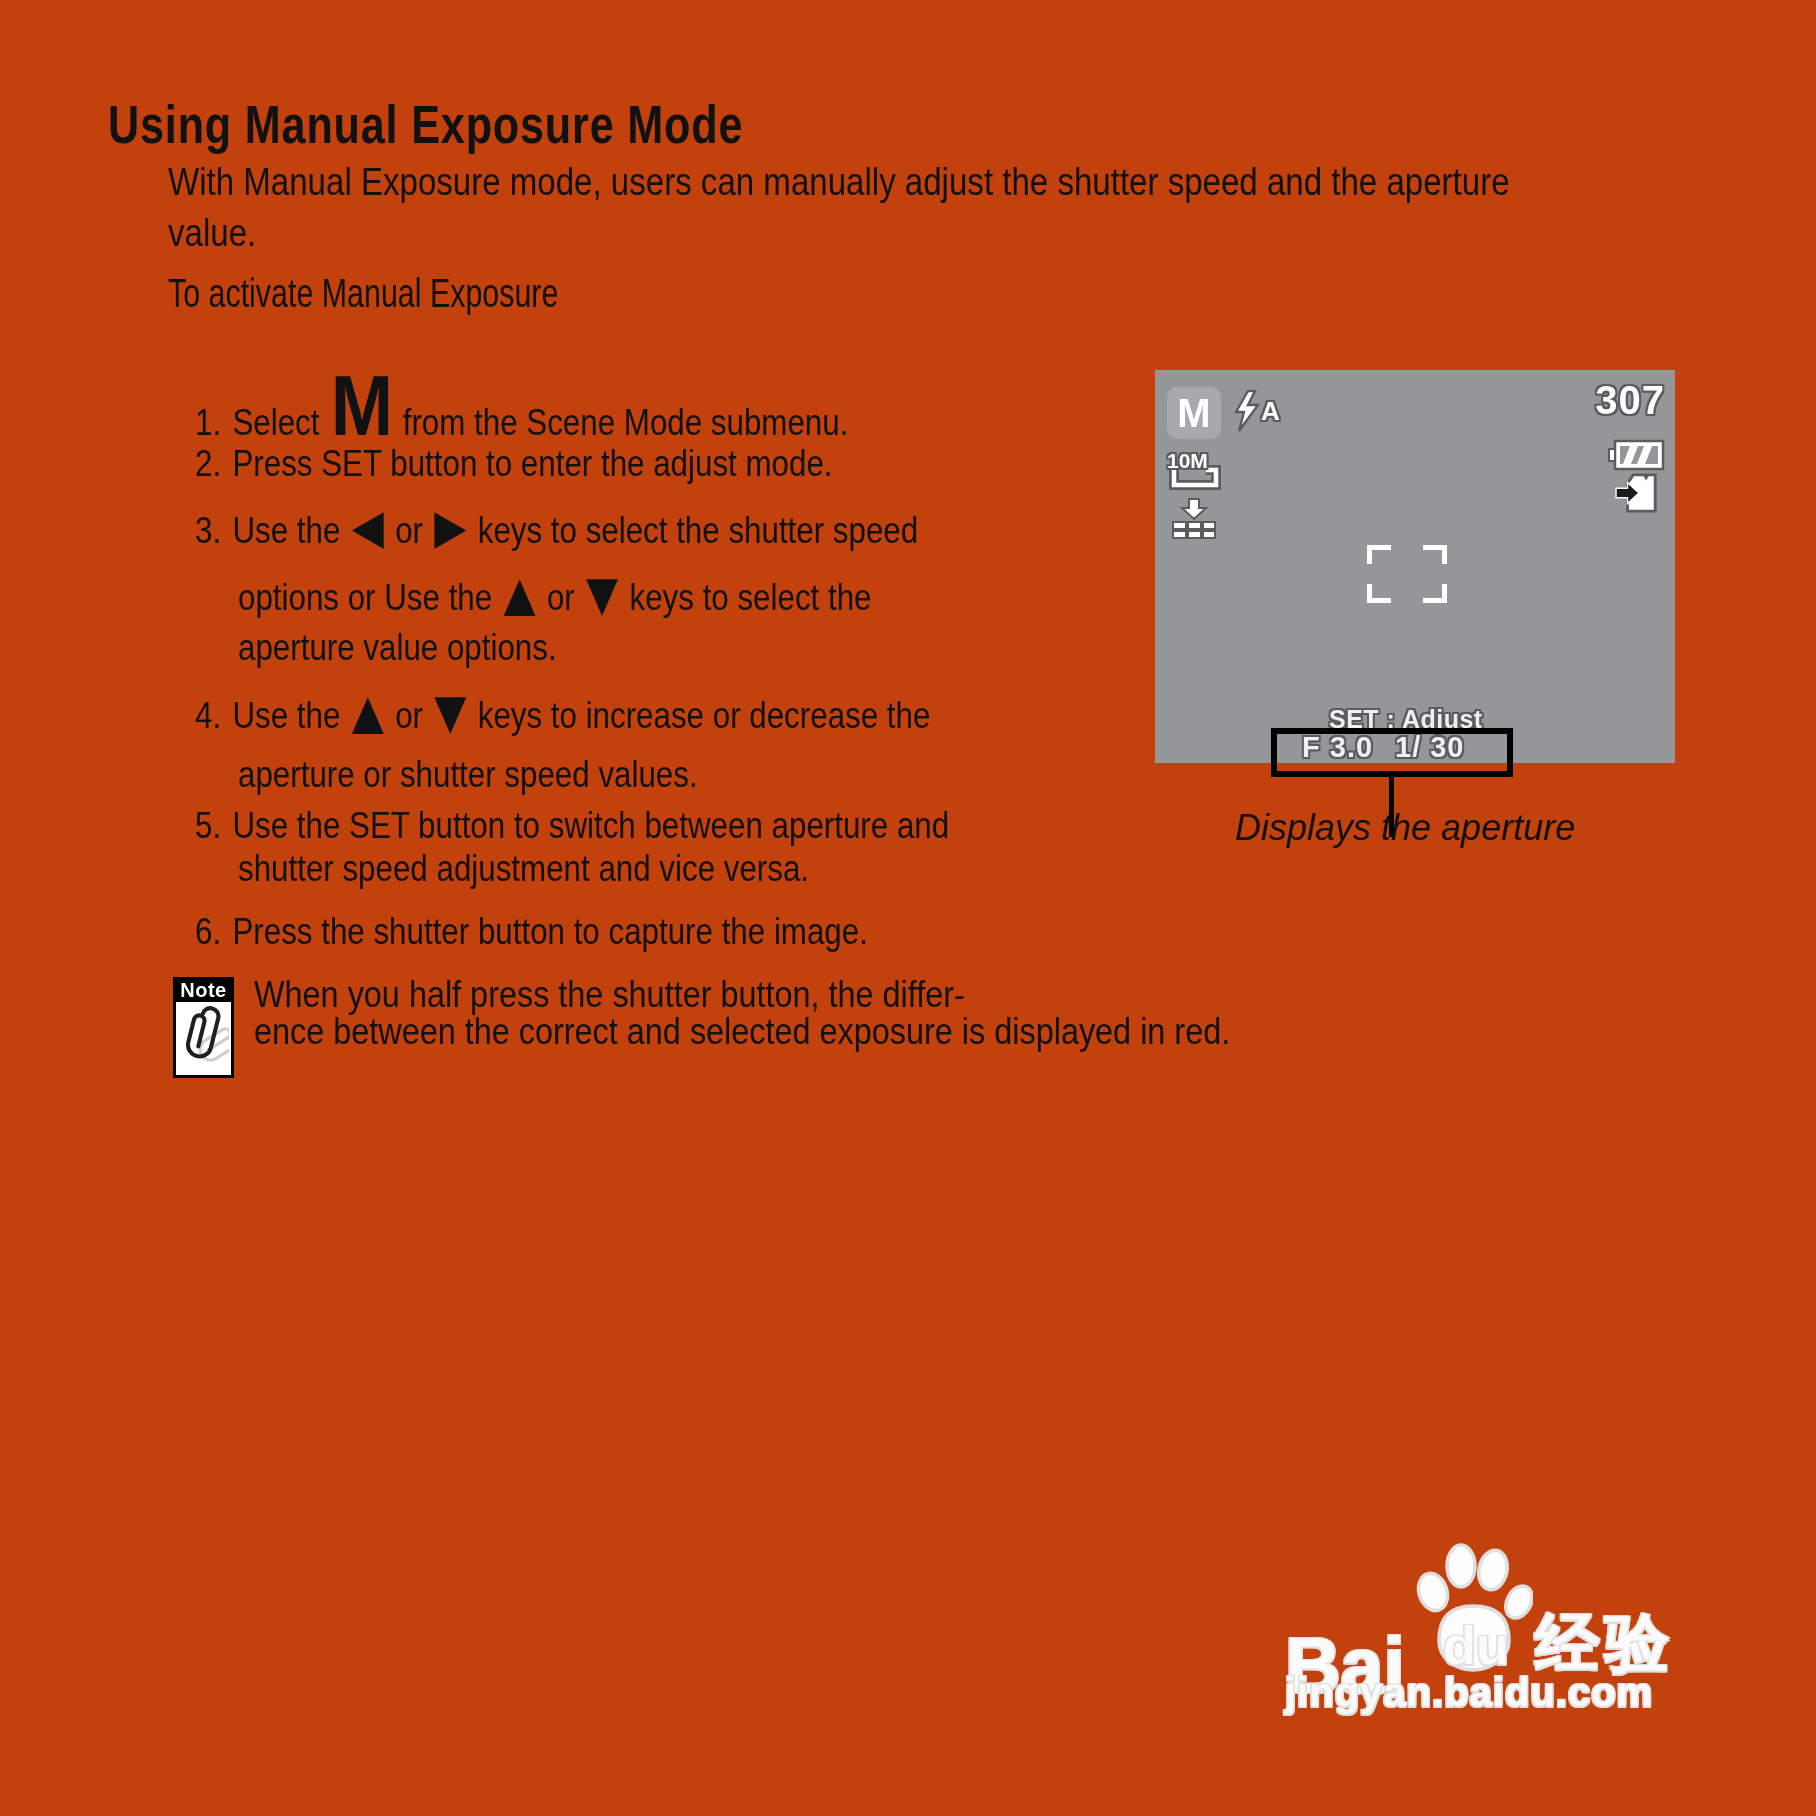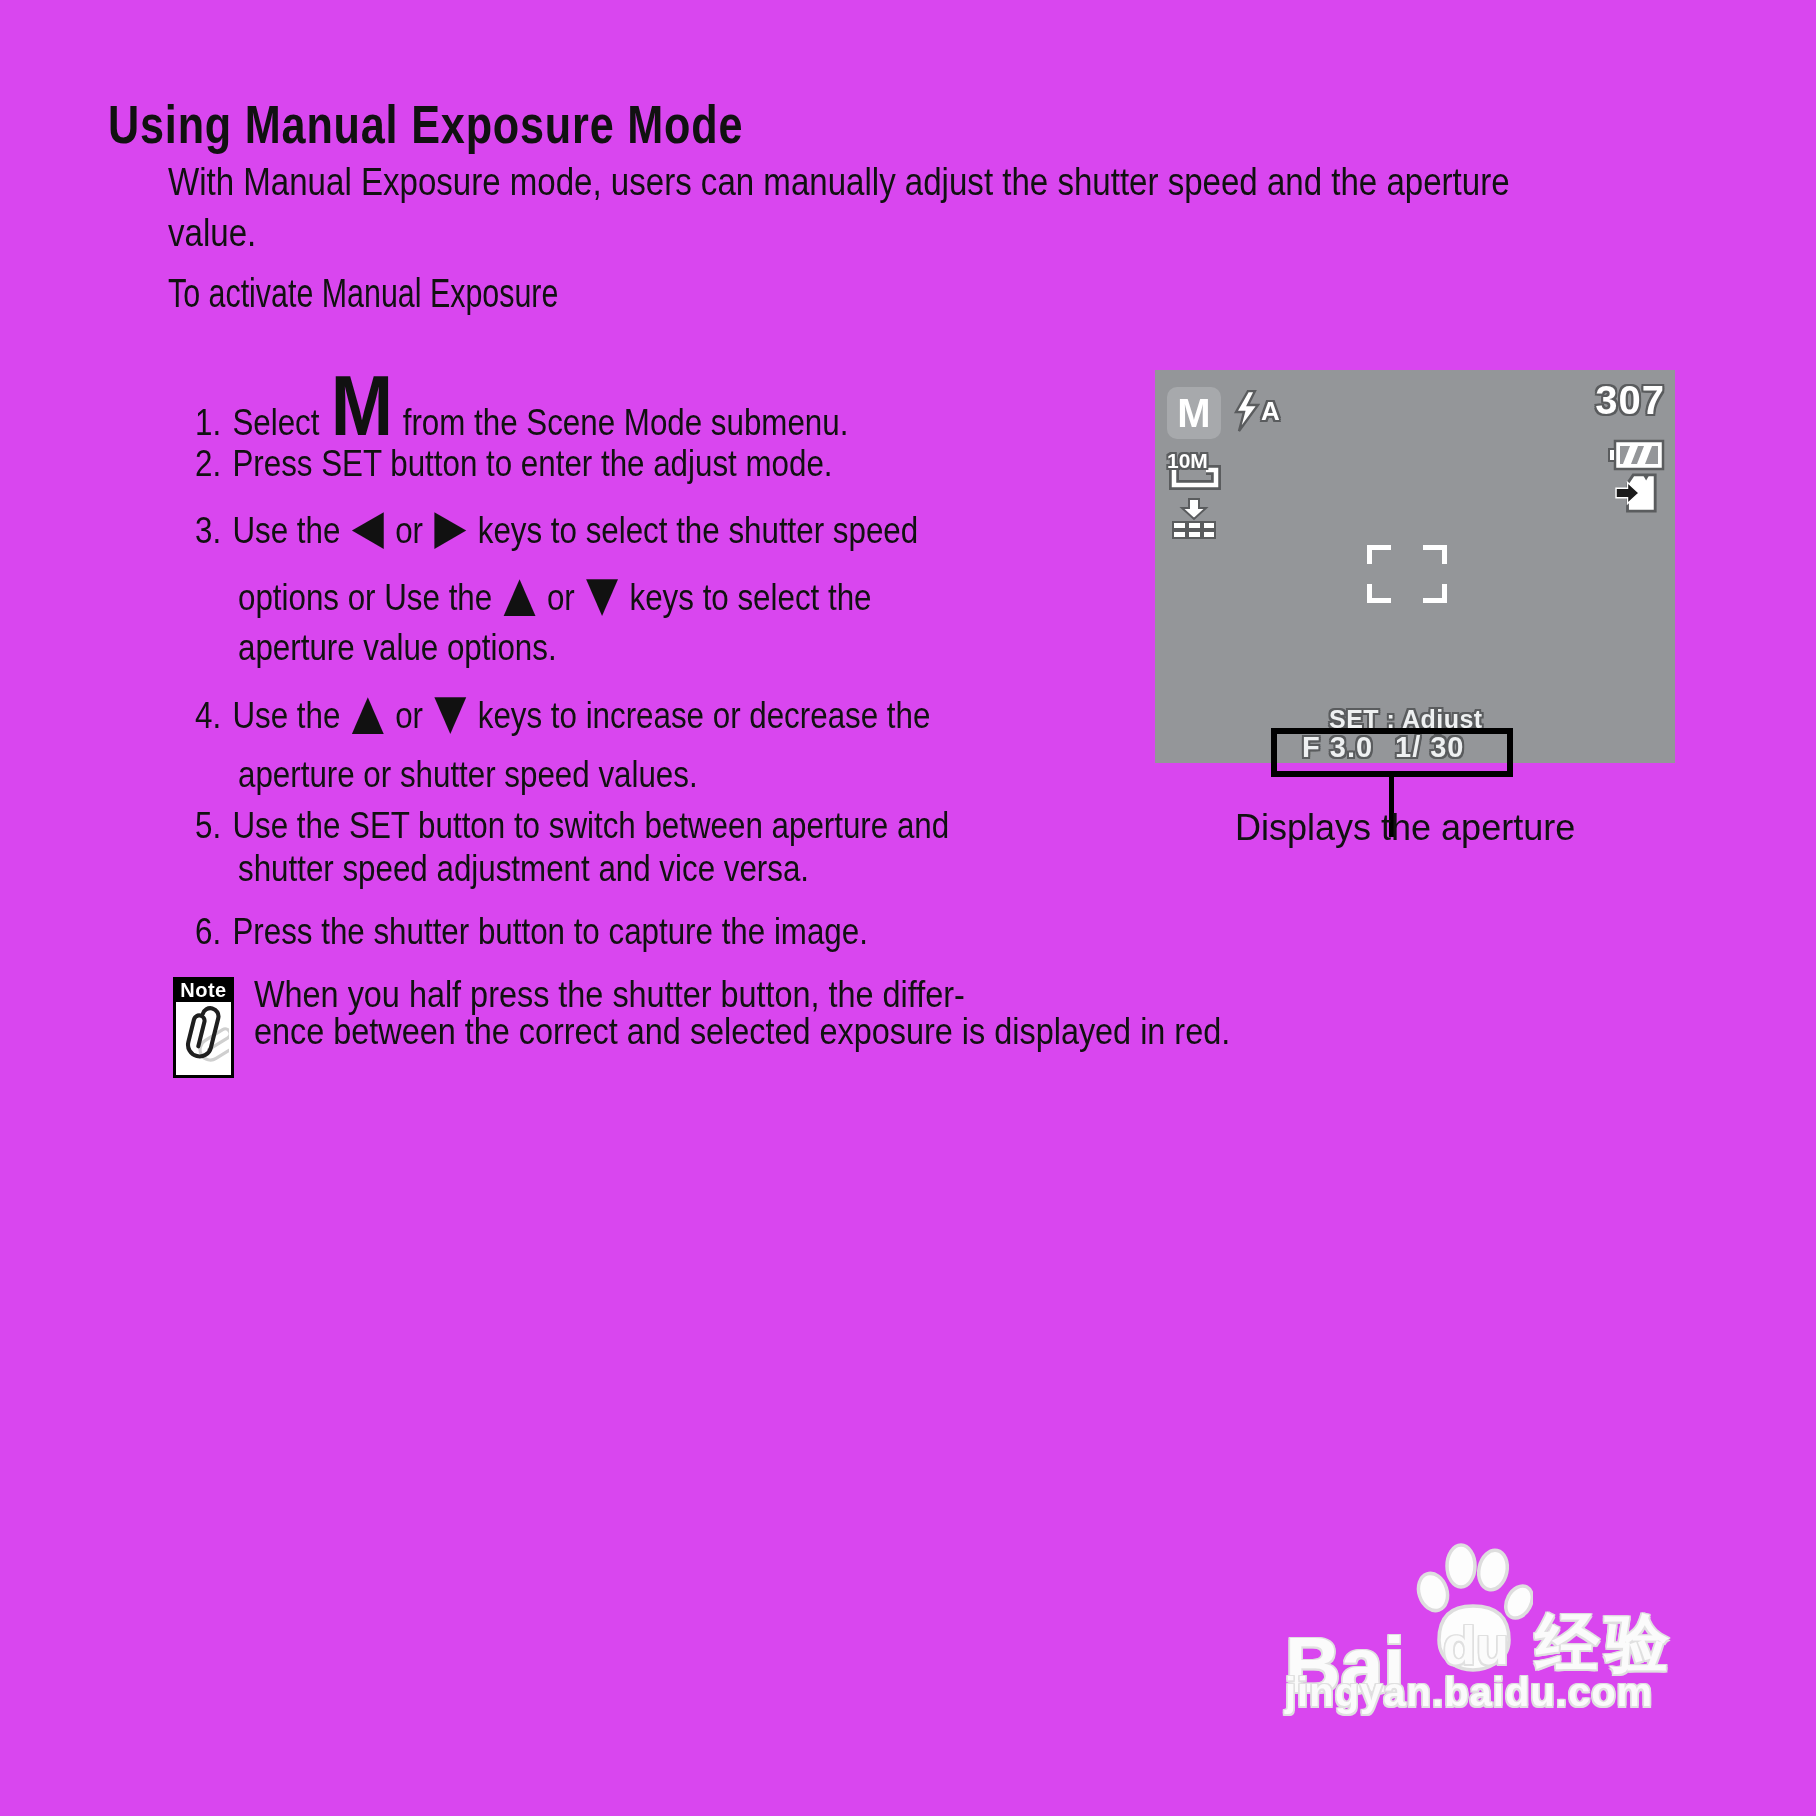--- a/index.html
+++ b/index.html
@@ -1,16 +1,16 @@
 <!DOCTYPE html>
 <html><head>
 <meta charset="utf-8">
 <style>
   html,body{margin:0;padding:0;background:#ffffff;}
-  .page{position:relative;width:1816px;height:1816px;background:#d946ef;overflow:hidden;
+  .page{position:relative;width:1816px;height:1816px;background:#c2410c;overflow:hidden;
         font-family:"Liberation Sans","DejaVu Sans",sans-serif;color:#111;}
 
   
   .abs{position:absolute;white-space:nowrap;}
   .cond{transform:scaleX(0.87);transform-origin:left top;}
   .title{left:108px;top:93px;font-size:54px;font-weight:bold;letter-spacing:1px;
          transform:scaleX(0.80);transform-origin:left top;}
   .intro{left:168px;font-size:38px;line-height:1;}
   .subhead{left:168px;top:271px;font-size:40px;transform:scaleX(0.76);transform-origin:left top;}
 
@@ -201,21 +201,21 @@
       <span class="fb br"></span>
     </div>
 
     <div class="sethint out">SET : Adjust</div>
     <div class="fval out">F 3.0</div>
     <div class="sval out">1/ 30</div>
   </div>
 
   <div class="callrect"></div>
   <div class="callline"></div>
-  <div class="abs caption" style="top:807px;">Displays the aperture</div>
+  <div class="abs caption" style="top:807px;font-style:italic;">Displays the aperture</div>
 
   <div class="notebox">
     <div class="notehead">Note</div>
     <div class="notebody">
       <svg width="50" height="70" viewBox="0 0 56 78">
         <g fill="none" stroke-linecap="round">
           <path d="M20 12 a9 9 0 0 1 18 0 v34 a13 13 0 0 1 -26 0 V20 a6 6 0 0 1 12 0 v28" stroke="#cfcfcf" stroke-width="4" transform="translate(14,14) rotate(58 26 38) scale(0.9)"></path>
           <path d="M20 12 a9 9 0 0 1 18 0 v34 a13 13 0 0 1 -26 0 V20 a6 6 0 0 1 12 0 v28" stroke="#1f1f1f" stroke-width="4.6" transform="rotate(14 26 38)"></path>
         </g>
       </svg>

